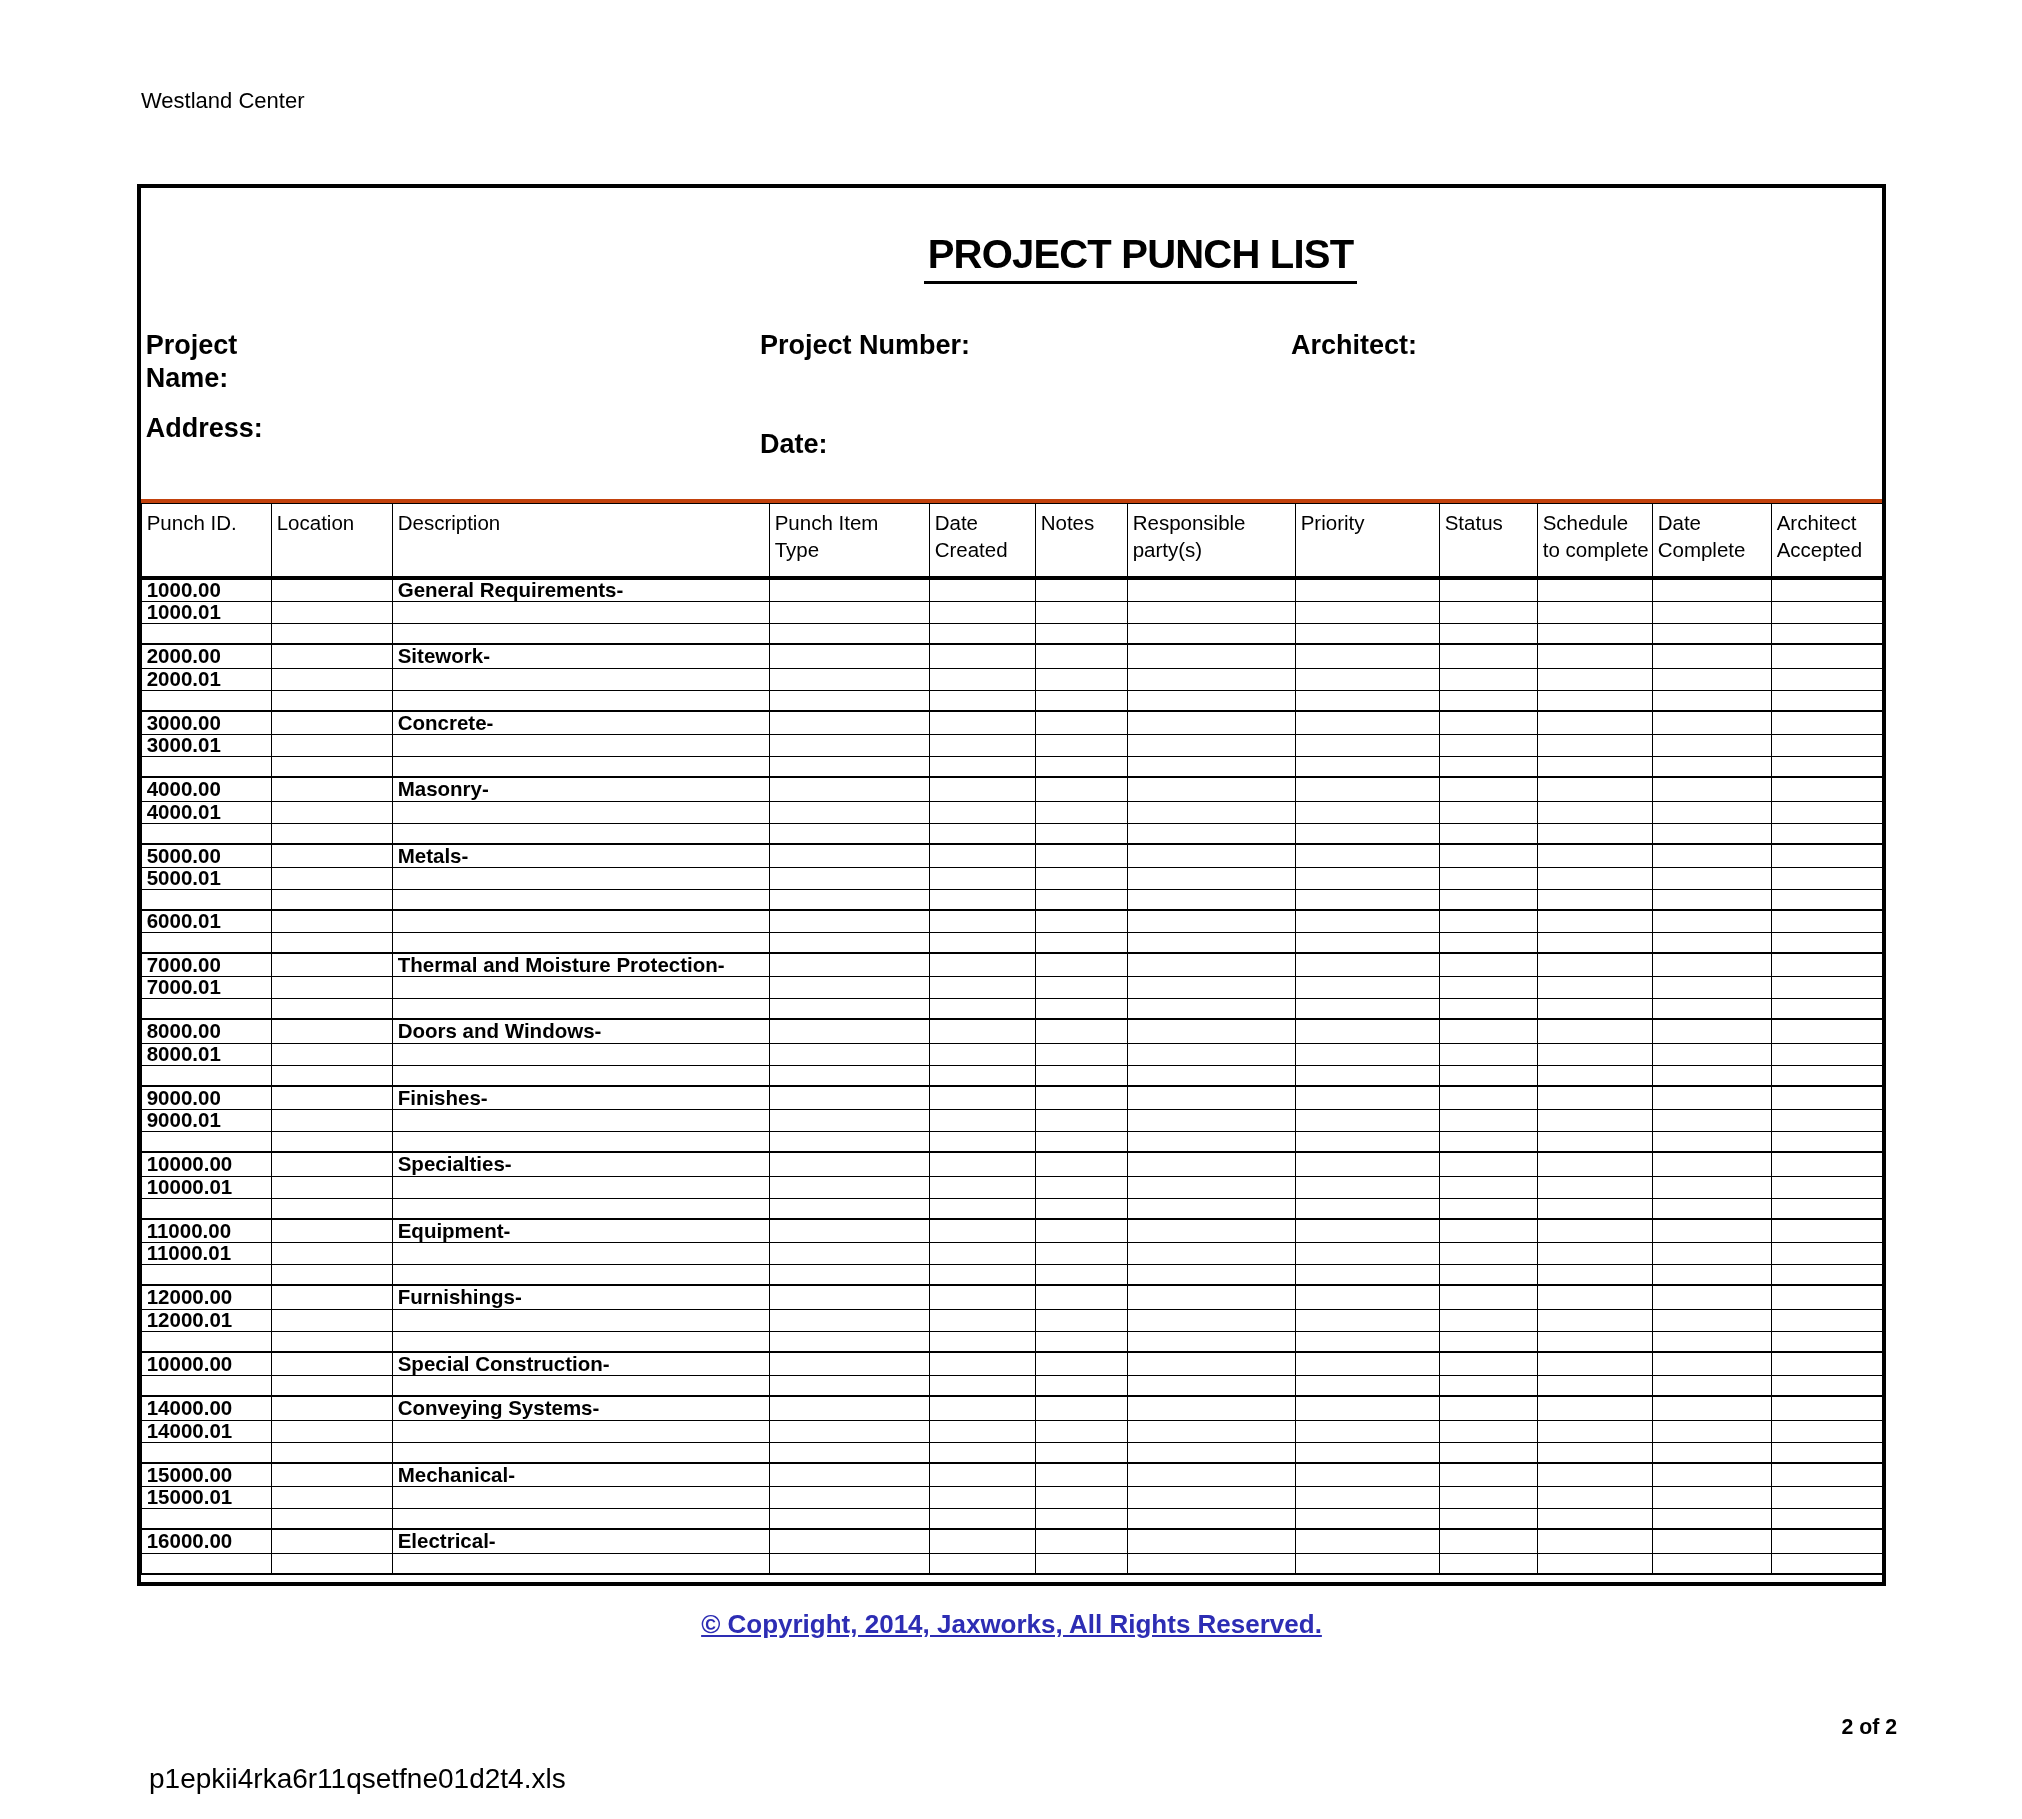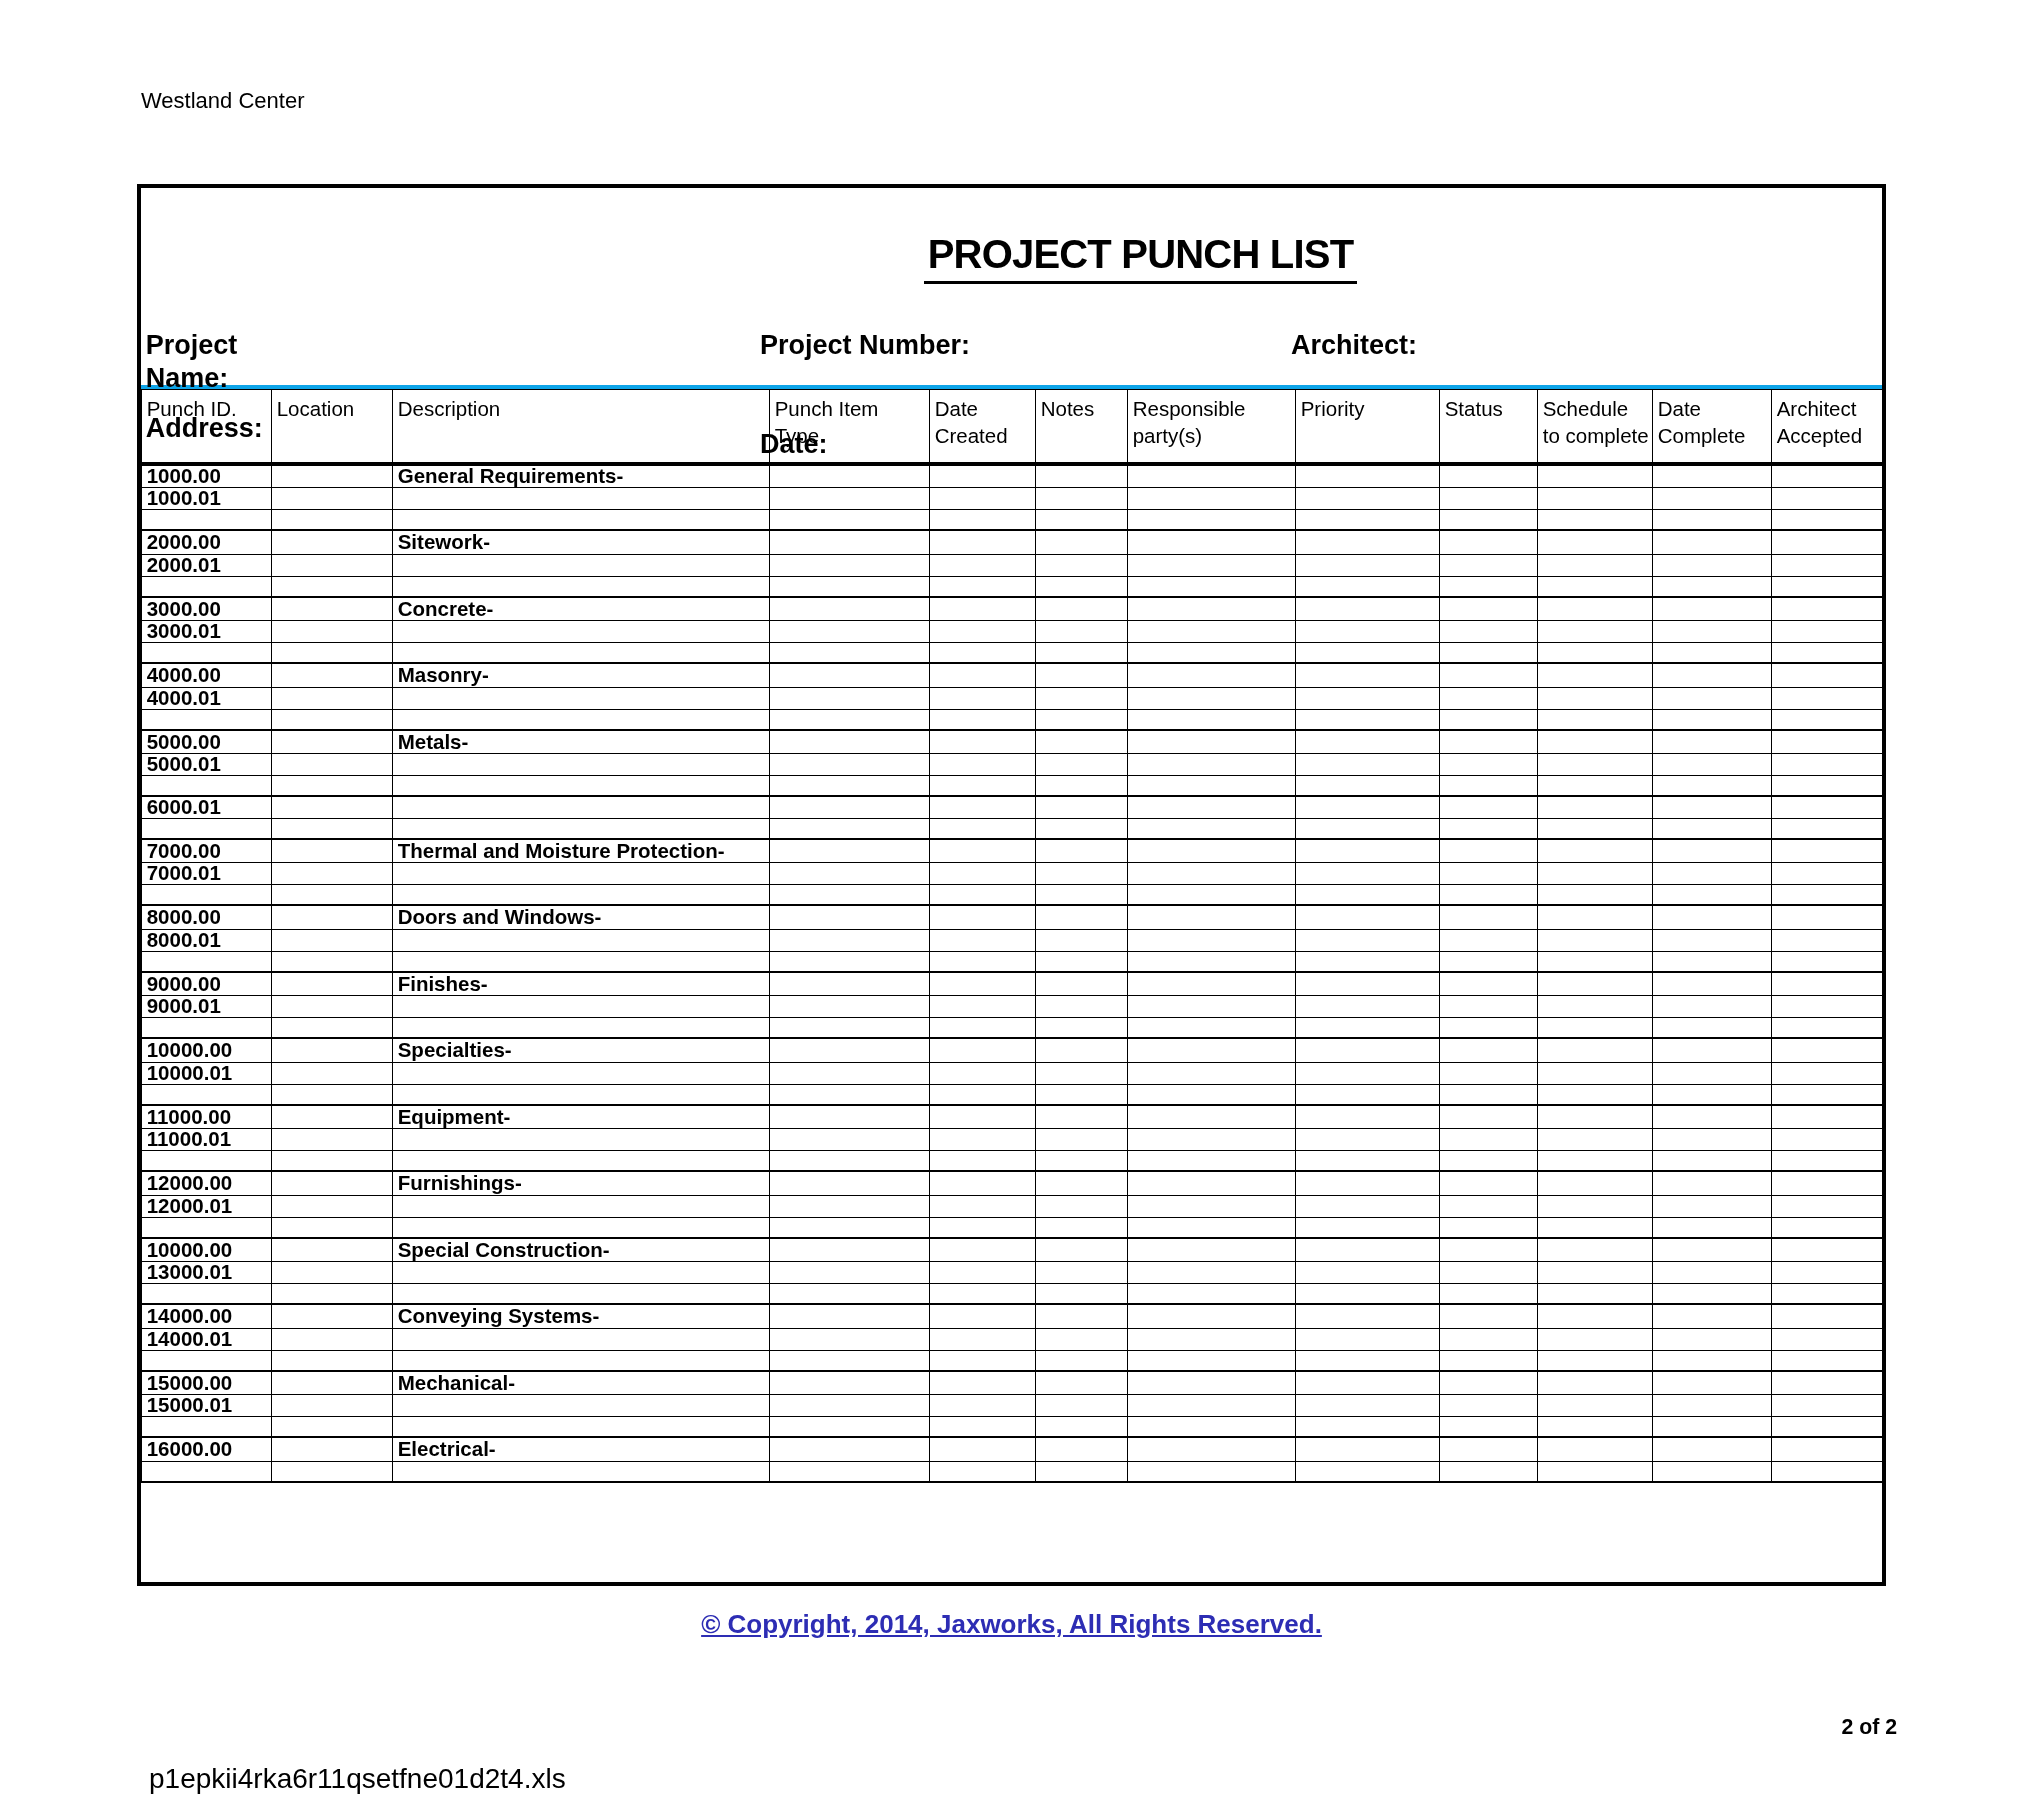--- a/index.html
+++ b/index.html
@@ -20,22 +20,22 @@
   
   .sheet {
     position:absolute; left:137px; top:184px;
     width:1749px; height:1402px;
     border:4.7px solid #000;
     background:#fff;
   }
 
   .sheet-top {
     position:relative;
-    height:201px;
-    border-bottom:4px solid #0ea5e9;
+    height:315px;
+    border-bottom:4px solid #c2410c;
   }
   .sheet-title-wrap {
     position:absolute; left:0; right:0; top:44px;
     text-align:center;
   }
   .sheet-title {
     display:inline-block;
     transform:translateX(129px);
     font-size:40px; font-weight:bold; letter-spacing:-0.8px;
     border-bottom:3.2px solid #000;
@@ -653,34 +653,20 @@
             <td></td>
             <td></td>
             <td></td>
             <td></td>
             <td></td>
             <td></td>
             <td></td>
             <td></td>
             <td></td>
           </tr>
-          <tr class="sub-row">
-            <td>13000.01</td>
-            <td></td>
-            <td></td>
-            <td></td>
-            <td></td>
-            <td></td>
-            <td></td>
-            <td></td>
-            <td></td>
-            <td></td>
-            <td></td>
-            <td></td>
-          </tr>
           <tr class="spacer-row">
             <td></td>
             <td></td>
             <td></td>
             <td></td>
             <td></td>
             <td></td>
             <td></td>
             <td></td>
             <td></td>

